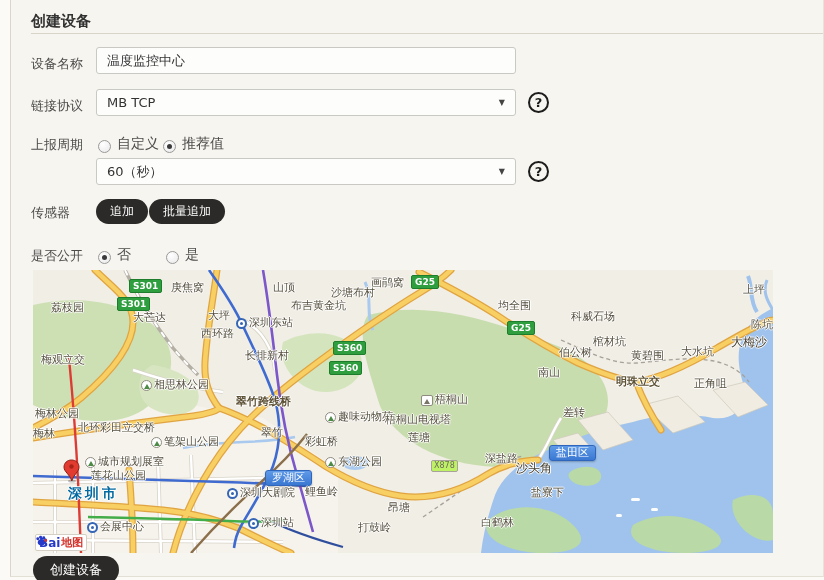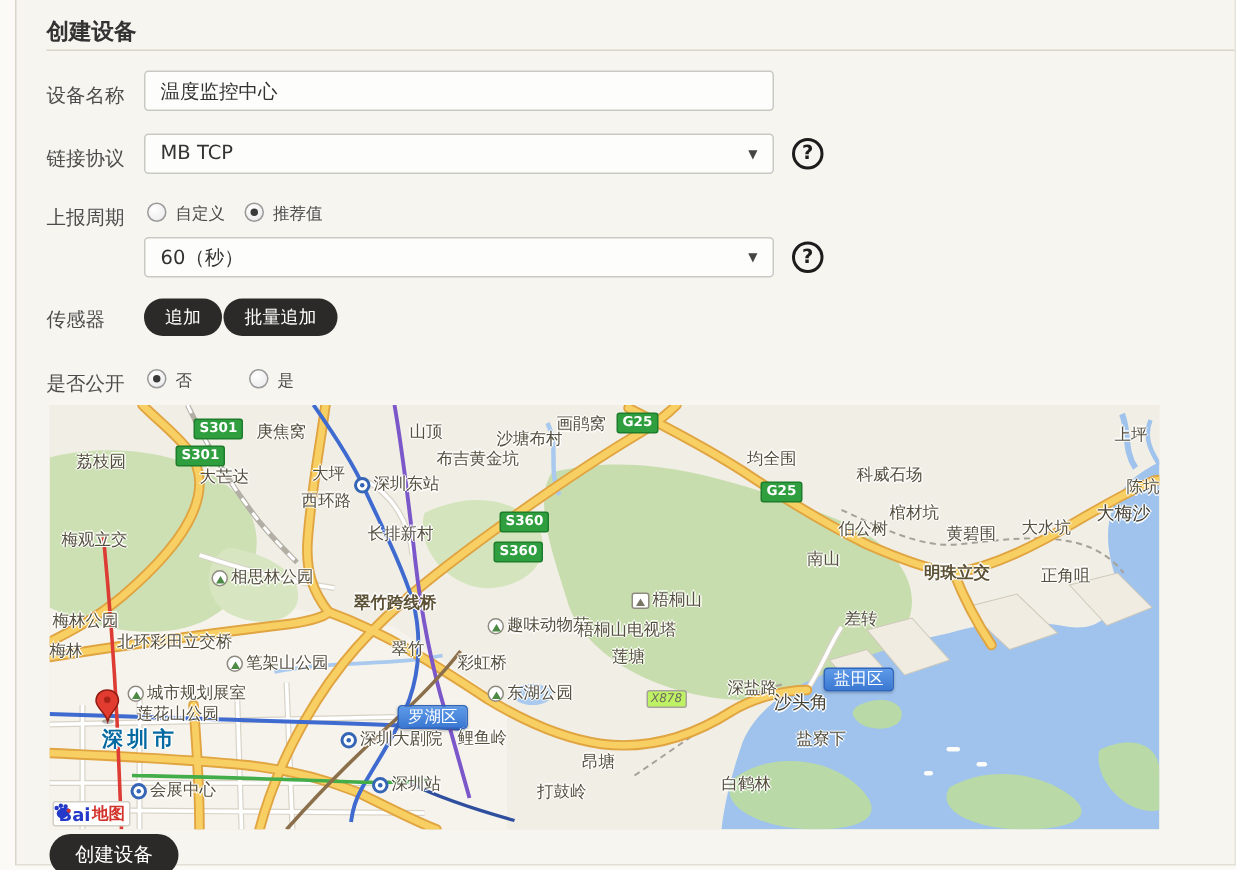--- a/index.html
+++ b/index.html
@@ -14,42 +14,42 @@
   .flabel { font-size:13px; color:#4c4c4c; }
   .text-input, .selectbox {
     background:#fdfdfc; border:1px solid #c9c9c4; border-radius:3px;
     height:27px; width:420px; font-size:13px; color:#333; padding:0 10px;
     font-family:inherit; }
   .selectbox { display:flex; align-items:center; justify-content:space-between; cursor:pointer; }
   .caret { font-size:8px; color:#444; margin-left:6px; }
   .help { width:21px; height:21px; border:2px solid #1c1c1c; border-radius:50%;
           display:flex; align-items:center; justify-content:center;
           font-weight:bold; font-size:13px; color:#1c1c1c; background:#f7f5ef; cursor:pointer; }
-  .radio { display:flex; align-items:flex-start; gap:6px; font-size:11px; color:#4c4c4c; cursor:pointer; }
+  .radio { display:flex; align-items:flex-end; gap:6px; font-size:14px; color:#4c4c4c; cursor:pointer; }
   .rb { width:13px; height:13px; border-radius:50%; border:1px solid #999;
         background:radial-gradient(circle at 35% 30%, #fff, #e8e8e8); position:relative; flex:0 0 13px; }
   .radio.checked .rb::after { content:''; position:absolute; left:3px; top:3px; right:3px; bottom:3px;
         border-radius:50%; background:#3a3a3a; }
   .pill { background:#2b2a28; color:#fff; border:none; border-radius:13px;
           font-size:12px; padding:4px 14px; font-family:inherit; cursor:pointer; }
   .pill.big { padding:5px 17px; border-radius:14px; font-size:13px; }
 
   
   .map { left:33px; top:270px; width:740px; height:283px; overflow:hidden; position:absolute;
          background:#f1eee5; cursor:grab; }
   .map svg { position:absolute; left:0; top:0; }
   .ml { position:absolute; font-size:11px; color:#554f3f; white-space:nowrap; line-height:12px;
         text-shadow:1px 0 0 #fff,-1px 0 0 #fff,0 1px 0 #fff,0 -1px 0 #fff; display:flex; align-items:center; gap:2px;}
   .ml.town { font-size:12px; color:#474134; }
   .ml.city { font-size:14px; font-weight:bold; color:#0369a1; letter-spacing:3px; }
   .ml.bridge { color:#5d5135; font-weight:bold; }
   .ml.sgreen { background:#2f9e3f; border:1px solid #1d7d2c; color:#fff; font-size:9px; font-weight:bold;
         padding:0 3px; border-radius:2px; text-shadow:none; line-height:12px; }
   .ml.swhite { background:#bef264; border:1px solid #a7a39a; color:#6e6a60; font-size:8px;
-        padding:0 2px; border-radius:2px; text-shadow:none; line-height:10px;font-style:italic; }
+        padding:0 2px; border-radius:2px; text-shadow:none; line-height:10px; }
   .ml.district { background:linear-gradient(#5f9ae8,#3a78d2); border:1px solid #2f66bb; color:#fff;
         font-size:11px; padding:1px 6px; border-radius:3px; text-shadow:none;
         box-shadow:0 1px 2px rgba(0,0,0,.25); }
   .mi { display:inline-block; }
   .mi.metro { width:11px; height:11px; border-radius:50%; background:#fff; border:2px solid #3565b5; position:relative; }
   .mi.metro::after{ content:''; position:absolute; left:2px; top:2px; width:3px; height:3px; background:#3565b5; border-radius:50%; }
   .mi.park { width:11px; height:11px; border-radius:50%; background:#fff; border:1px solid #8f8b80; position:relative; }
   .mi.park::after{ content:''; position:absolute; left:2px; top:3px; border-left:3px solid transparent;
         border-right:3px solid transparent; border-bottom:5px solid #4d8a46; }
   .mi.mount { width:12px; height:11px; border:1px solid #8f8b80; border-radius:2px; background:#fff; position:relative;}

